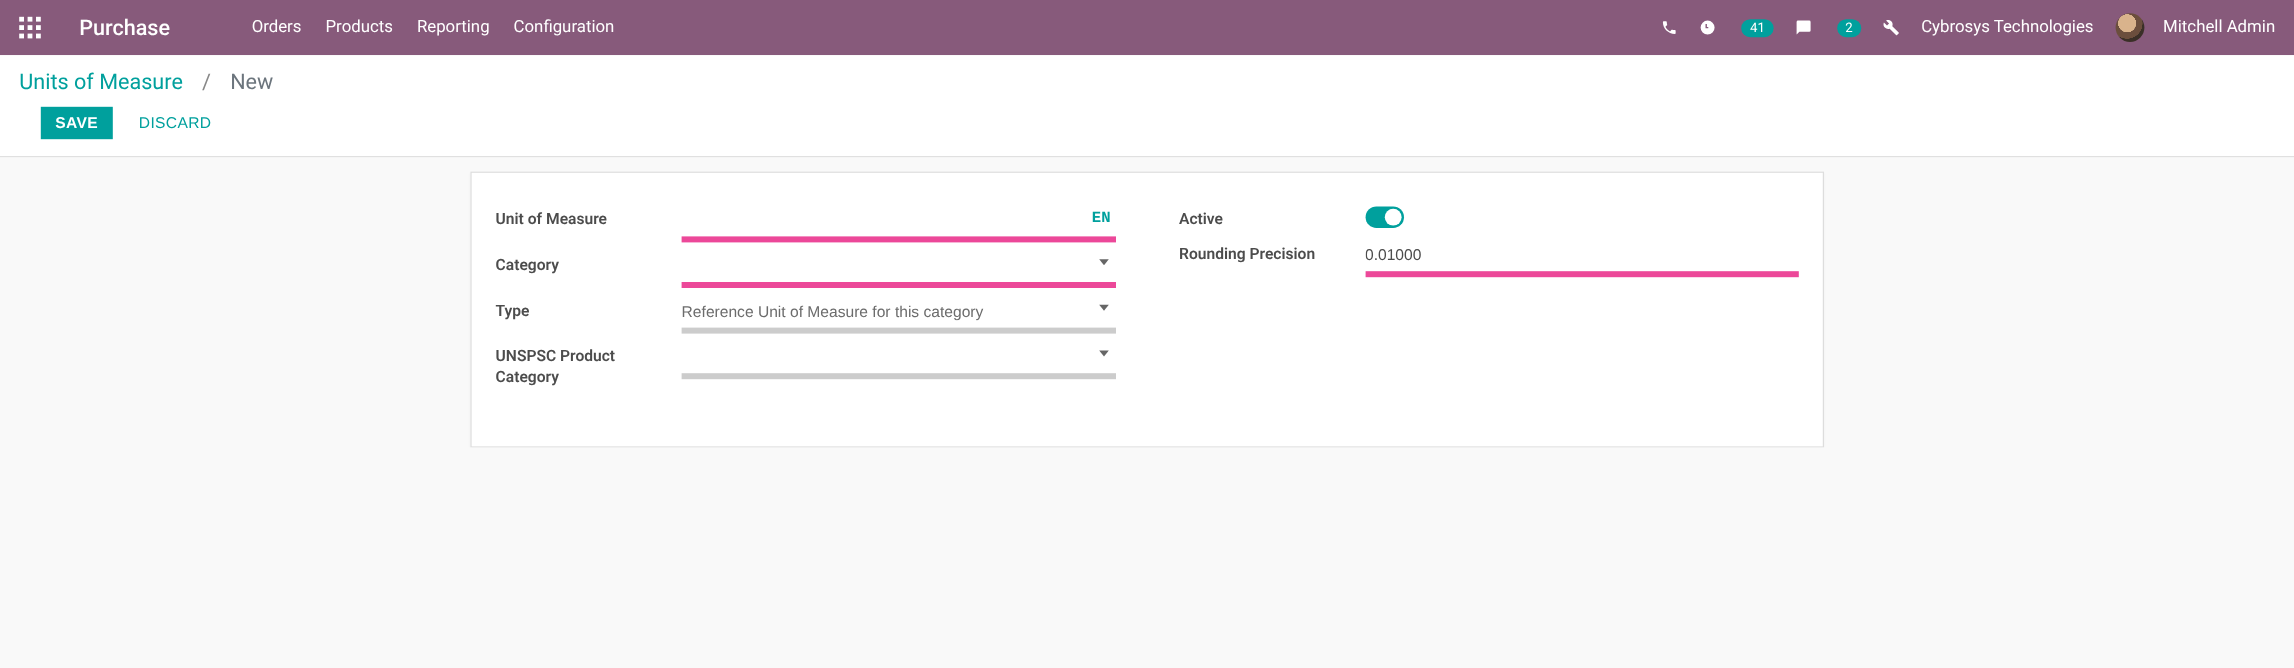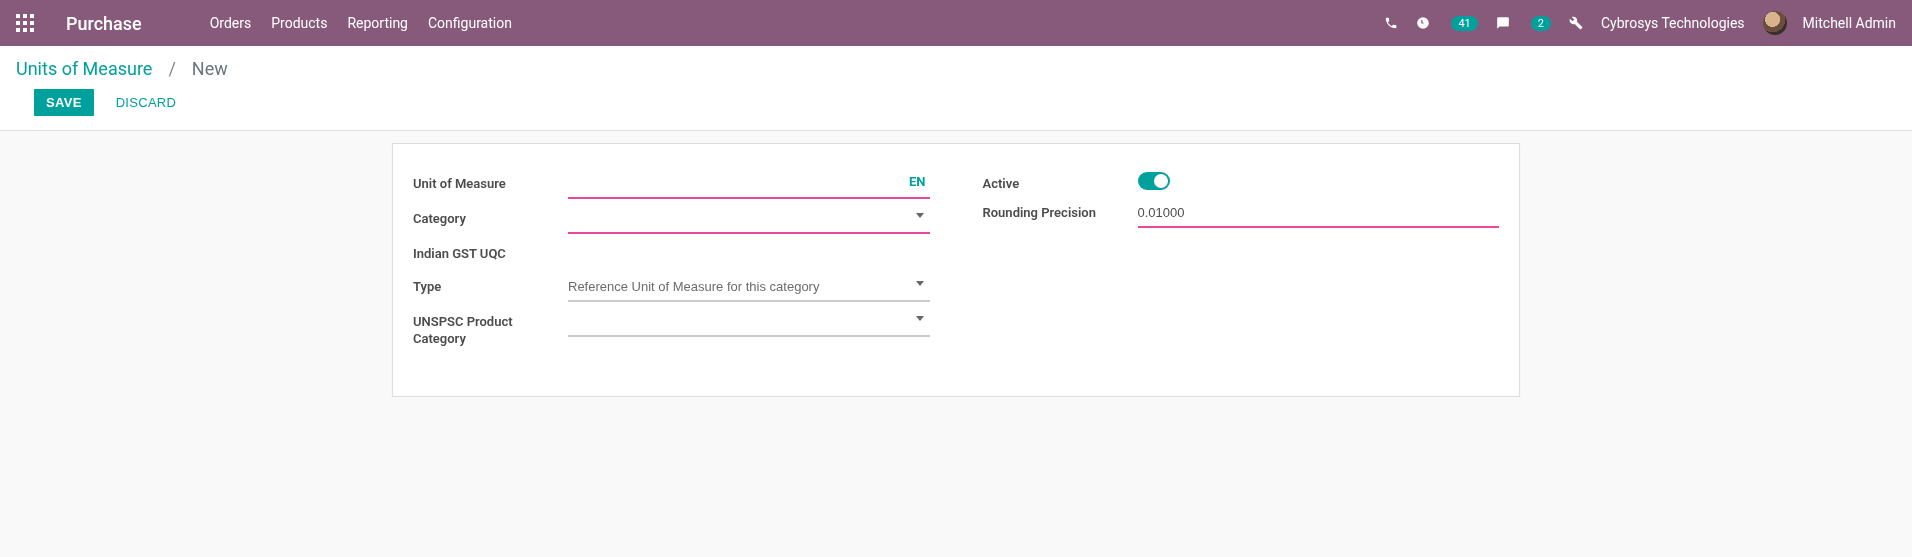--- a/index.html
+++ b/index.html
@@ -32,24 +32,24 @@
   .btn-link { background: transparent; color: #00a09d; font-weight: 500; }
 
   
   .form-container { max-width: 1160px; margin: 12px auto 0; padding: 0 16px; }
   .sheet { background: #fff; border: 1px solid #ddd; padding: 28px 20px 40px; box-shadow: 0 1px 2px rgba(0,0,0,.04); }
   .form-grid { display: grid; grid-template-columns: 1fr 1fr; gap: 0 53px; }
   .form-col { display: flex; flex-direction: column; }
   .form-row { display: flex; align-items: flex-start; margin-bottom: 8px; }
   .label { width: 155px; min-width: 155px; font-weight: 600; color: #4c4c4c; font-size: 13px; padding-top: 4px; line-height: 1.3; }
   .field { flex: 1; position: relative; }
-  .input-line { width: 100%; border: none; border-bottom: 2px solid #ec4899; font-size: 13px; padding: 4px 0 6px; background: transparent; outline: none; color: #4c4c4c; }
+  .input-line { width: 100%; border: none; border-bottom: 5px solid #ec4899; font-size: 13px; padding: 4px 0 6px; background: transparent; outline: none; color: #4c4c4c; }
   .input-line.light { border-bottom-color: #ccc; color: #6c6c6c; }
   .input-wrap { position: relative; }
-  .lang-badge { position: absolute; right: 4px; top: 2px; color: #00a09d; font-weight: 700; font-size: 13px; }
+  .lang-badge { position: absolute; right: 4px; top: 2px; color: #00a09d; font-weight: 700; font-size: 13px; font-family: Liberation Mono, monospace; }
   .caret { position: absolute; right: 6px; top: 6px; width: 0; height: 0; border-left: 4px solid transparent; border-right: 4px solid transparent; border-top: 5px solid #666; pointer-events: none; }
   .toggle { width: 32px; height: 18px; background: #00a09d; border-radius: 10px; position: relative; cursor: pointer; }
   .toggle .knob { position: absolute; right: 2px; top: 2px; width: 14px; height: 14px; background: #fff; border-radius: 50%; }
 
   svg.icon-sm { width: 14px; height: 14px; fill: #fff; }
 </style>
 </head>
 <body>
 
 <div class="navbar">
@@ -131,26 +131,20 @@
         </div>
 
         <div class="form-row">
           <div class="label">Category</div>
           <div class="field input-wrap">
             <input class="input-line" type="text" value="" style="">
             <span class="caret"></span>
           </div>
         </div>
 
-        <div class="form-row">
-          <div class="label">Indian GST UQC</div>
-          <div class="field">
-            <input class="input-line" style="border-bottom: none;" type="text" value="">
-          </div>
-        </div>
 
         <div class="form-row">
           <div class="label">Type</div>
           <div class="field input-wrap">
             <input class="input-line light" type="text" value="Reference Unit of Measure for this category" style="">
             <span class="caret"></span>
           </div>
         </div>
 
         <div class="form-row">

